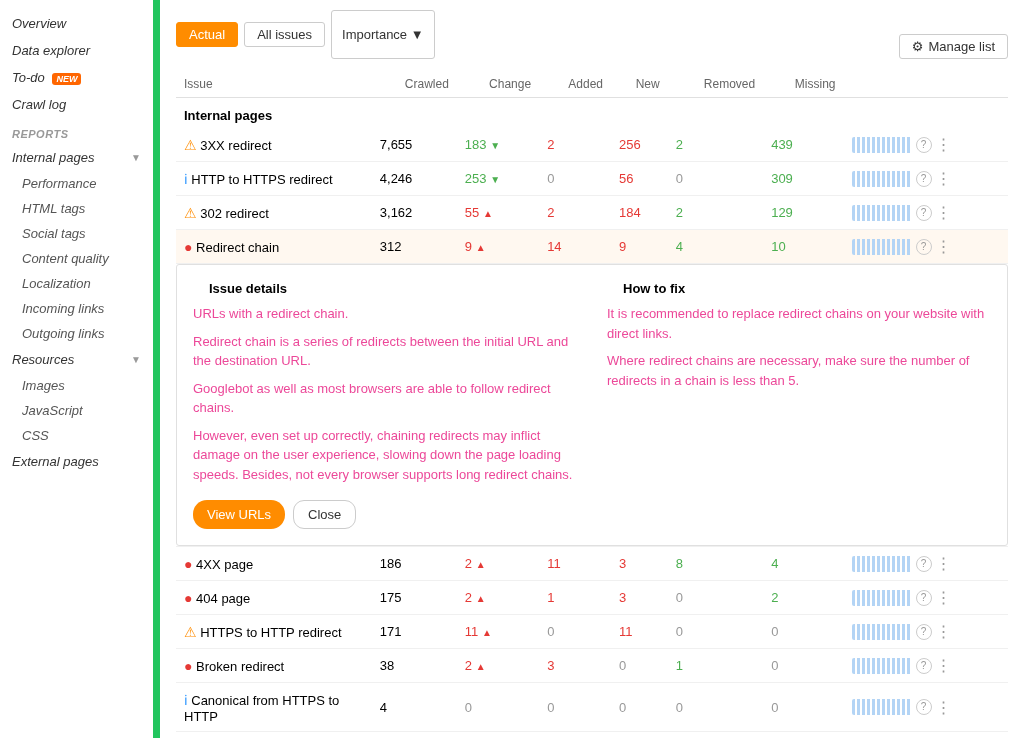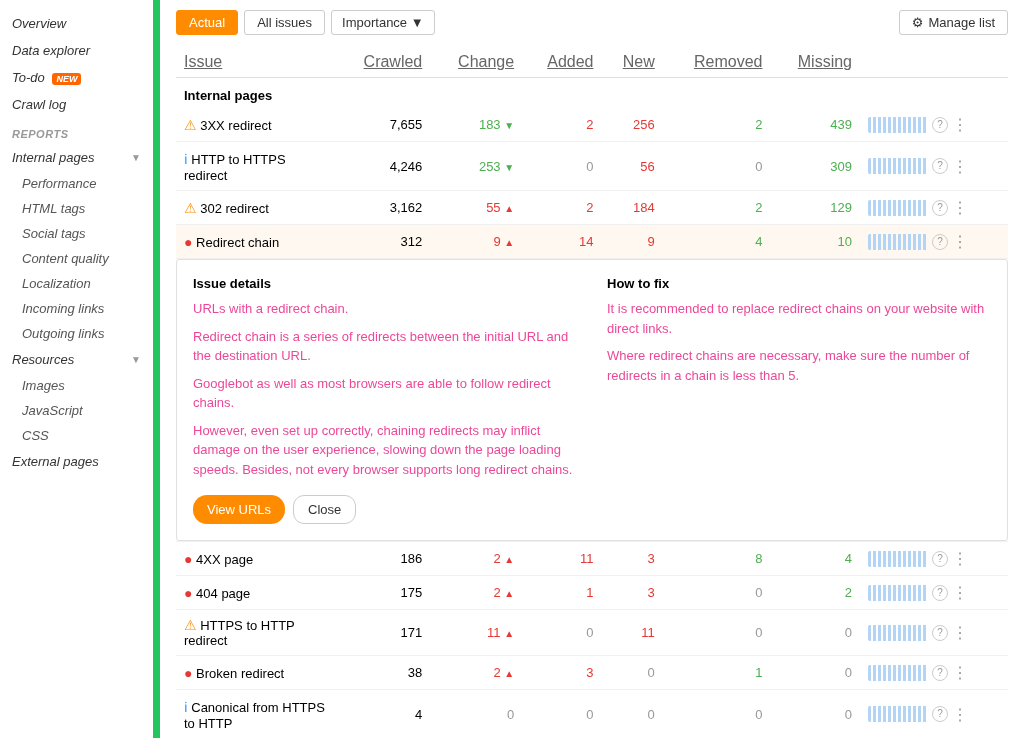--- a/index.html
+++ b/index.html
@@ -81,21 +81,21 @@
       border: 1px solid #ccc;
       padding: 4px 12px;
       border-radius: 3px;
       cursor: pointer;
       font-size: 13px;
     }
     .btn-importance {
       background: #fff;
       color: #333;
       border: 1px solid #ccc;
-      padding: 4px 10px;
+      padding: 16px 10px;
       border-radius: 3px;
       cursor: pointer;
       font-size: 13px;
     }
     .btn-manage {
       background: #fff;
       color: #333;
       border: 1px solid #ccc;
       padding: 4px 12px;
       border-radius: 3px;
@@ -111,30 +111,29 @@
       width: 100%;
       border-collapse: collapse;
       font-size: 13px;
     }
     th {
       text-align: left;
       padding: 6px 8px;
       color: #666;
       font-weight: normal;
       border-bottom: 1px solid #e0e0e0;
-      font-size: 16px;
-      text-decoration: underline;
+      font-size: 12px;
     }
     th.right { text-align: right; }
     td {
       padding: 7px 8px;
       border-bottom: 1px solid #f0f0f0;
       vertical-align: middle;
     }
-    td.right { text-align: right; }
+    td.right { text-align: left; }
     .section-header td {
       font-weight: bold;
       padding: 10px 8px 5px 8px;
       background: #fff;
       border-bottom: none;
     }
 
     .icon-warning { color: #ff8c00; font-size: 14px; }
     .icon-info { color: #3399ff; font-size: 14px; }
     .icon-error { color: #e53935; font-size: 14px; }
@@ -186,21 +185,21 @@
       border-radius: 3px;
       padding: 16px;
       margin: 0;
     }
     .detail-panel-inner {
       display: flex;
       gap: 30px;
     }
     .detail-left { flex: 1; }
     .detail-right { flex: 1; }
-    .detail-title { font-weight: bold; font-size: 13px; margin-bottom: 8px; }
+    .detail-title { font-weight: bold; font-size: 13px; margin-bottom: 8px; margin-left: 16px; }
     .detail-text { font-size: 13px; color: #ec4899; line-height: 1.5; margin-bottom: 8px; }
     .detail-actions { margin-top: 16px; display: flex; gap: 8px; }
     .btn-view-urls {
       background: #ff8c00;
       color: #fff;
       border: none;
       padding: 6px 14px;
       border-radius: 14px;
       cursor: pointer;
       font-size: 13px;

